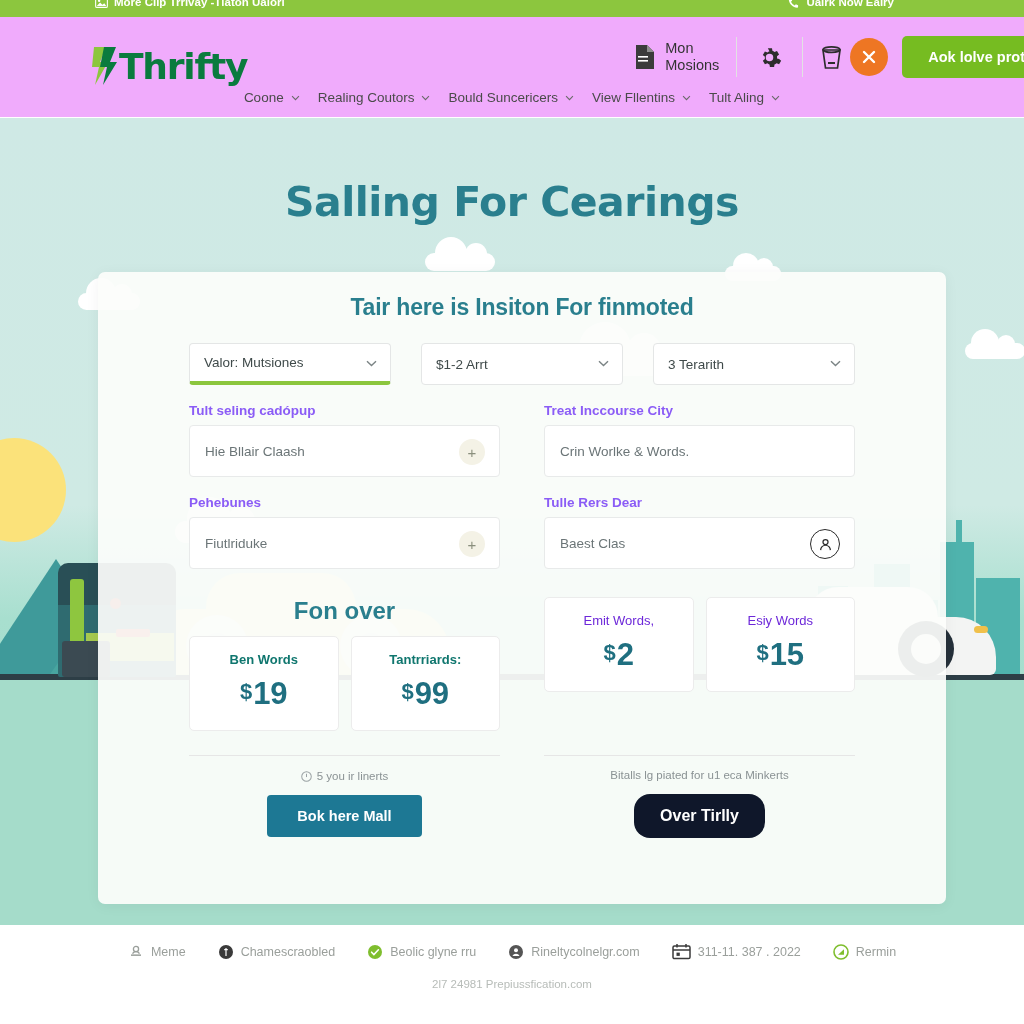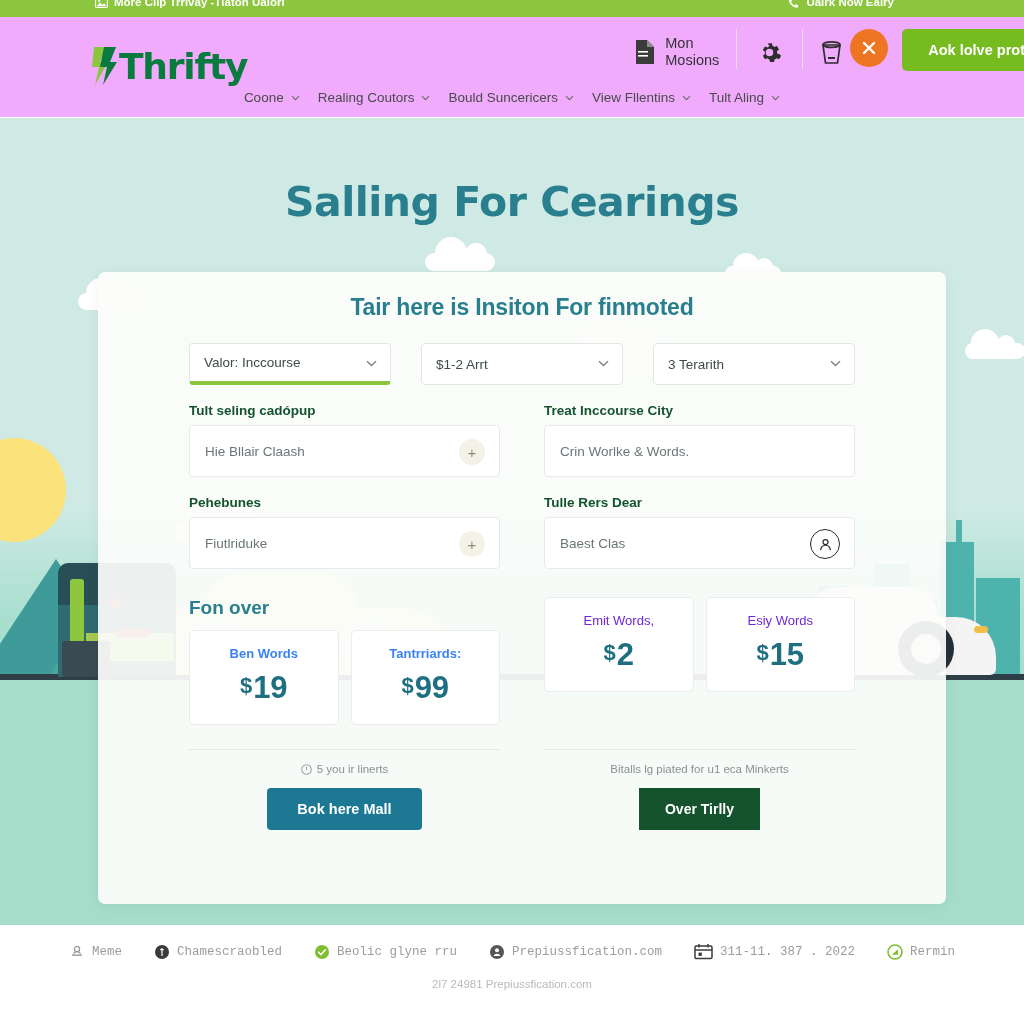--- a/index.html
+++ b/index.html
@@ -41,21 +41,21 @@
     display: flex; align-items: center;
   }
   .logo-bolt { width: 26px; height: 42px; margin-right: 1px; }
   .logo-text {
     font-size: 36px; font-weight: 700; color: #0a7b3e;
     letter-spacing: -1.2px; font-family: "DejaVu Sans", sans-serif;
   }
 
   .hdr-right {
     position: absolute; right: 0; top: 12px;
-    display: flex; align-items: flex-start; height: 56px;
+    display: flex; align-items: center; height: 56px;
   }
   .hdr-item {
     display: flex; align-items: center; gap: 9px;
     padding: 0 17px; height: 46px; color: #3d3d3d;
   }
   .hdr-divider { width: 1px; height: 40px; background: #e2e2e2; }
   .hdr-doc-label { font-size: 14.5px; line-height: 17px; color: #333; }
   .gear-btn { padding: 0 20px; }
   .cup-btn { padding: 0 10px 0 18px; }
   .x-circle {
@@ -218,21 +218,21 @@
     display: flex; align-items: center; padding: 0 30px 0 14px;
     font-size: 13.5px; color: #3f4a4a; cursor: pointer;
   }
   .sel.active { border-bottom: 4px solid #8cc63e; }
   .sel .chev2 { position: absolute; right: 13px; top: 16px; width: 11px; height: 7px; }
 
   .fields {
     display: flex; gap: 44px; padding: 18px 91px 0 91px;
   }
   .fcol { flex: 1; }
-  .flabel { font-size: 13.5px; font-weight: 700; color: #14532d; margin-bottom: 7px; }
+  .flabel { font-size: 13.5px; font-weight: 700; color: #8b5cf6; margin-bottom: 7px; }
   .finput {
     position: relative; height: 52px; background: #fff;
     border: 1px solid #e8eaea; border-radius: 4px;
     display: flex; align-items: center; padding: 0 44px 0 15px;
     font-size: 13.5px; color: #6b7577; cursor: text;
   }
   .plus-badge {
     position: absolute; right: 14px; top: 13px; width: 26px; height: 26px;
     border-radius: 50%; background: #f4f2e6; color: #8a8f7d;
     display: flex; align-items: center; justify-content: center; font-size: 15px;
@@ -240,61 +240,61 @@
   .user-badge {
     position: absolute; right: 14px; top: 11px; width: 30px; height: 30px;
     border-radius: 50%; border: 1.5px solid #2b2b2b;
     display: flex; align-items: center; justify-content: center;
   }
 
   
   .pricing { display: flex; padding: 28px 91px 0 91px; gap: 44px; }
   .pgroup { flex: 1; }
   .pgroup-title {
-    text-align: left; font-size: 19px; font-weight: 700;
+    text-align: center; font-size: 24px; font-weight: 700;
     color: #2a7f8e; margin-bottom: 11px;
   }
   .pcards { display: flex; gap: 12px; }
   .pcard {
     flex: 1; background: #ffffff; border: 1px solid #ececec;
     border-radius: 5px; padding: 15px 6px 18px 6px; text-align: center;
     cursor: pointer;
   }
-  .pcard .plbl { font-size: 13px; font-weight: 700; color: #3b82f6; margin-bottom: 9px; }
+  .pcard .plbl { font-size: 13px; font-weight: 700; color: #0f766e; margin-bottom: 9px; }
   .pcard.muted .plbl { font-weight: 400; color: #6d28d9; }
   .pcard .pval { font-size: 31px; font-weight: 700; color: #1f6f80; }
   .pcard .pval .cur { font-size: 22px; vertical-align: 5px; margin-right: 1px; }
 
   .hr-row { display: flex; padding: 24px 91px 0 91px; gap: 44px; }
   .hr-row > div { flex: 1; height: 1px; background: #e6e6e6; }
 
   .actions { display: flex; padding: 13px 91px 0 91px; gap: 44px; align-items: center; }
   .acol { flex: 1; text-align: center; }
   .anote {
     font-size: 11.5px; color: #8a9294; margin-bottom: 13px;
     display: flex; align-items: center; justify-content: center; gap: 5px;
   }
   .anote.plain { display:block; font-size: 11.5px; }
   .btn-blue {
     background: #1d7894; color: #fff; border: none; border-radius: 4px;
     padding: 13px 30px; font-size: 14.5px; font-weight: 700; cursor: pointer;
   }
   .btn-green {
-    background: #14532d; color: #fff; border: none; border-radius: 0;
-    padding: 13px 26px; font-size: 14px; font-weight: 700; cursor: pointer;
+    background: #0f172a; color: #fff; border: none; border-radius: 16px;
+    padding: 13px 26px; font-size: 16px; font-weight: 700; cursor: pointer;
   }
 
   
   .footer {
     position: absolute; left: 0; top: 925px; width: 1024px; height: 99px;
     background: #ffffff;
   }
   .f-row {
     display: flex; justify-content: center; align-items: center;
-    gap: 32px; padding-top: 18px; font-family: Liberation Mono, monospace;
+    gap: 32px; padding-top: 18px;
   }
   .f-item {
     display: flex; align-items: center; gap: 7px;
     font-size: 12.5px; color: #9a9f9b; cursor: pointer; white-space: nowrap;
   }
   .f-copy {
     text-align: center; font-size: 11.5px; color: #b7bcb8; padding-top: 18px;
   }
 </style>
 </head>
@@ -448,21 +448,21 @@
     <div class="carW-w2"></div>
 
     <div class="hero-title">Salling For Cearings</div>
   </div>
 
   <div class="card">
     <div class="card-title">Tair here is Insiton For finmoted</div>
 
     <div class="selects">
       <div class="sel active">
-        <span>Valor: Inccourse</span>
+        <span>Valor: Mutsiones</span>
         <svg class="chev2" viewBox="0 0 11 7">
             <path d="M1 1.2 L5.5 5.6 L10 1.2" fill="none" stroke="#7b8485" stroke-width="1.4"></path>
           </svg>
       </div>
       <div class="sel">
         <span>$1-2 Arrt</span>
         <svg class="chev2" viewBox="0 0 11 7">
             <path d="M1 1.2 L5.5 5.6 L10 1.2" fill="none" stroke="#7b8485" stroke-width="1.4"></path>
           </svg>
       </div>
@@ -591,21 +591,21 @@
         </svg>
         <span>Beolic glyne rru</span>
       </div>
 
       <div class="f-item">
         <svg width="16" height="16" viewBox="0 0 16 16">
           <circle cx="8" cy="8" r="7" fill="#555555"></circle>
           <circle cx="8" cy="6.2" r="2" fill="#fff"></circle>
           <path d="M4.4 12 A4 4 0 0 1 11.6 12" fill="#fff"></path>
         </svg>
-        <span>Prepiussfication.com</span>
+        <span>Rineltycolnelgr.com</span>
       </div>
 
       <div class="f-item">
         <svg width="19" height="17" viewBox="0 0 19 17">
           <rect x="1" y="3" width="17" height="12.6" rx="1.4" fill="none" stroke="#3a3a3a" stroke-width="1.5"></rect>
           <path d="M1 7 H18" stroke="#3a3a3a" stroke-width="1.5"></path>
           <path d="M5 1 V4.4 M14 1 V4.4" stroke="#3a3a3a" stroke-width="1.5"></path>
           <rect x="4.5" y="9.6" width="3.3" height="3.3" fill="#3a3a3a"></rect>
         </svg>
         <span>311-11. 387 . 2022</span>

